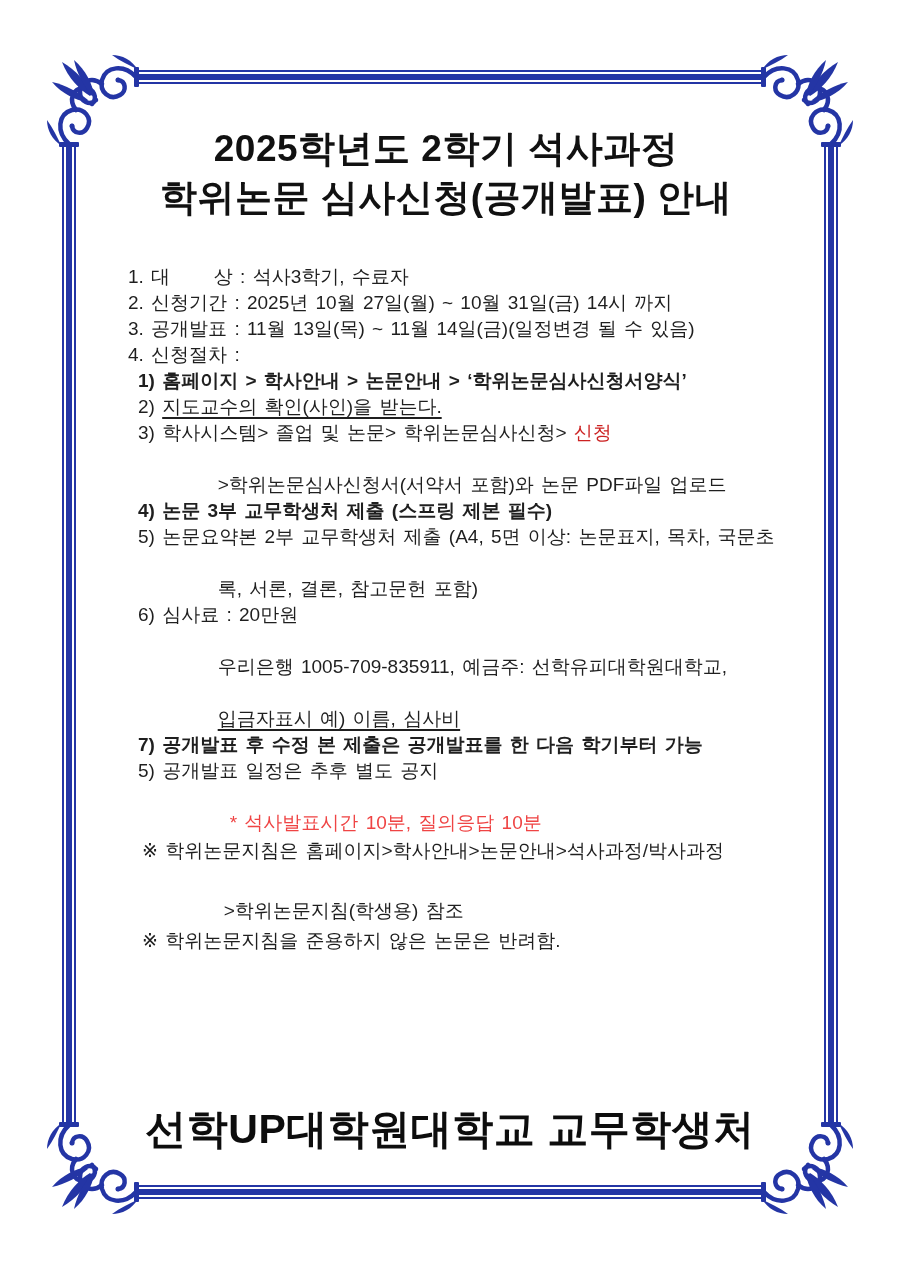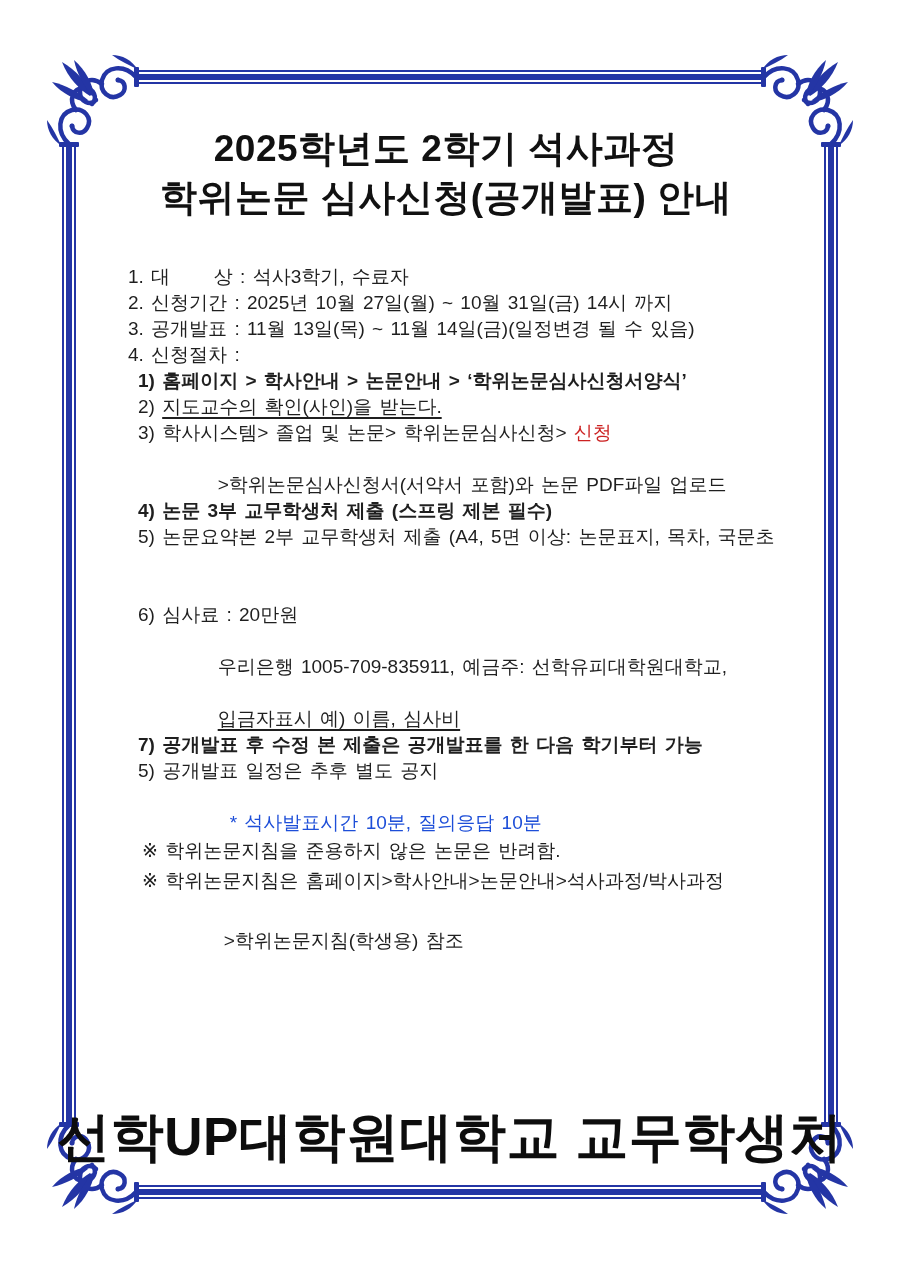--- a/index.html
+++ b/index.html
@@ -26,28 +26,28 @@
   
   .title{position:absolute;left:0;right:8px;top:124px;z-index:3;text-align:center;
     font-size:37px;font-weight:800;line-height:49px;letter-spacing:0.5px;color:#111;}
   .content{position:absolute;left:128px;top:264px;width:720px;z-index:3;
     font-size:19px;line-height:26px;word-spacing:2px;}
   .content p{margin:0;white-space:pre;}
   .step{padding-left:10px;}
   .cont{padding-left:36px;}
   .note{padding-left:14px;line-height:30px;}
   .note-cont{padding-left:38px;}
-  .rednote{padding-left:48px;color:#1d4ed8;text-align:center;}
+  .rednote{padding-left:48px;color:#ef4444;text-align:center;}
   .red{color:#cc2222;text-align:center;}
   .ul{text-decoration:underline;text-decoration-thickness:1.5px;text-underline-offset:4px;}
   .mb24{margin-bottom:24px;} .mb16{margin-bottom:16px;} .mb13{margin-bottom:13px;}
   .mb18{margin-bottom:18px;font-weight:bold;} .mb17{margin-bottom:17px;} .mb38{margin-bottom:38px;}
   .mb19{margin-bottom:19px;font-weight:bold;} .mb58{margin-bottom:58px;} .mb4{margin-bottom:4px;}
   .footer{position:absolute;left:0;right:0;top:1102px;z-index:3;text-align:center;
-    font-size:53px;font-weight:800;letter-spacing:0.5px;color:#0d0d0d;}
+    font-size:41px;font-weight:800;letter-spacing:0.5px;color:#0d0d0d;}
 </style>
 </head>
 <body>
 
 <svg width="0" height="0" style="position:absolute">
   <defs>
     <g id="flourish" fill="#2435a5" stroke="none">
 
       <rect x="95" y="18" width="55" height="2"></rect>
       <rect x="95" y="22" width="55" height="6"></rect>
@@ -119,31 +119,31 @@
     <p class="step mb18">1) 홈페이지 &gt; 학사안내 &gt; 논문안내 &gt; ‘학위논문심사신청서양식’</p>
 
     <p class="step mb17"><span>2) </span><span class="ul">지도교수의 확인(사인)을 받는다.</span></p>
 
     <p class="step mb38"><span>3) 학사시스템&gt; 졸업 및 논문&gt; 학위논문심사신청&gt; </span><span class="red">신청</span><br>
       <span class="cont" style="display:inline-block">&gt;학위논문심사신청서(서약서 포함)와 논문 PDF파일 업로드</span></p>
 
     <p class="step mb18">4) 논문 3부 교무학생처 제출 (스프링 제본 필수)</p>
 
     <p class="step mb24"><span>5) 논문요약본 2부 교무학생처 제출 (A4, 5면 이상: 논문표지, 목차, 국문초</span><br>
-      </p>
+      <span class="cont" style="display:inline-block">록, 서론, 결론, 참고문헌 포함)</span></p>
 
     <p class="step mb17"><span>6) 심사료 : 20만원</span><br>
       <span class="cont" style="display:inline-block">우리은행 1005-709-835911, 예금주: 선학유피대학원대학교,</span><br>
       <span class="cont ul" style="display:inline-block">입금자표시 예) 이름, 심사비</span></p>
 
     <p class="step mb19">7) 공개발표 후 수정 본 제출은 공개발표를 한 다음 학기부터 가능</p>
 
     <p class="step mb58"><span>5) 공개발표 일정은 추후 별도 공지</span><br>
       <span class="rednote" style="display:inline-block">* 석사발표시간 10분, 질의응답 10분</span></p>
 
-    <p class="note mb4">※ 학위논문지침을 준용하지 않은 논문은 반려함.</p>
     <p class="note"><span>※ 학위논문지침은 홈페이지&gt;학사안내&gt;논문안내&gt;석사과정/박사과정</span><br>
       <span class="note-cont" style="display:inline-block">&gt;학위논문지침(학생용) 참조</span></p>
+    <p class="note mb4">※ 학위논문지침을 준용하지 않은 논문은 반려함.</p>
   </div>
 
   <div class="footer">선학UP대학원대학교 교무학생처</div>
 
 </div>
 
 </body></html>

